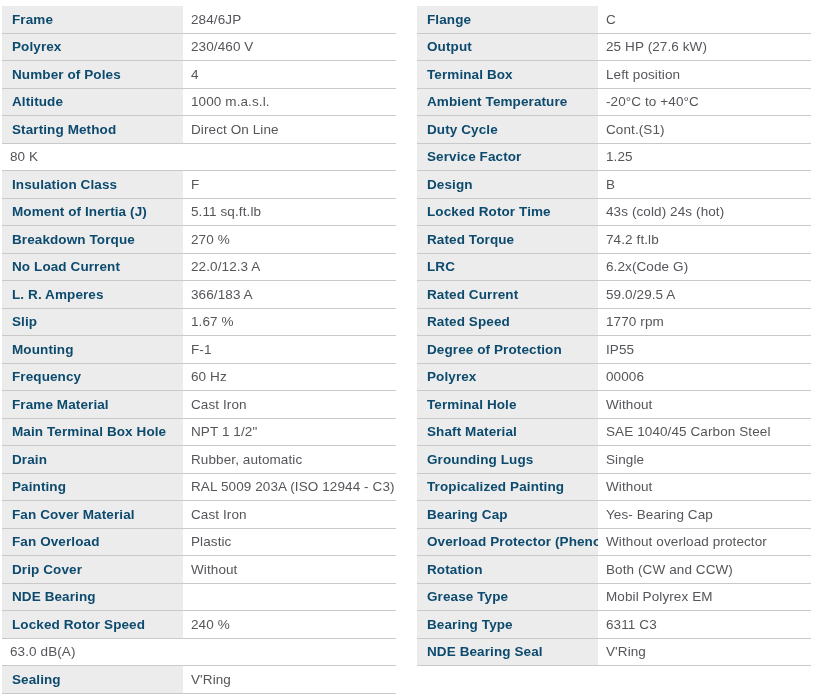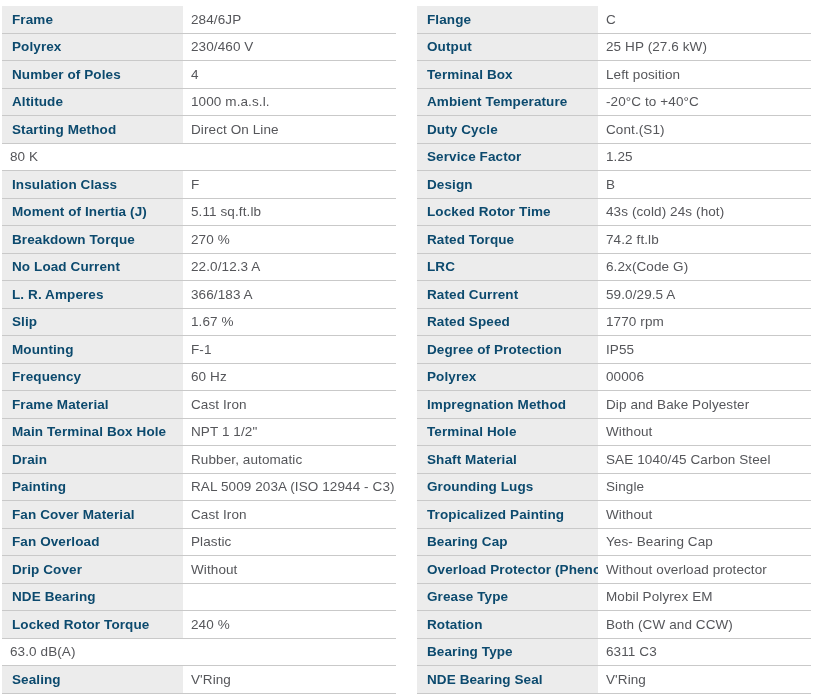--- a/index.html
+++ b/index.html
@@ -167,21 +167,21 @@
   <div class="spec-row">
     <div class="spec-label">Drip Cover</div>
     <div class="spec-value">Without</div>
   </div>
 
   <div class="spec-row">
     <div class="spec-label">NDE Bearing</div>
   </div>
 
   <div class="spec-row">
-    <div class="spec-label">Locked Rotor Torque</div>
+    <div class="spec-label">Locked Rotor Speed</div>
     <div class="spec-value">240 %</div>
   </div>
 
   <div class="spec-row">
     <div class="spec-value">63.0 dB(A)</div>
   </div>
 
   <div class="spec-row">
     <div class="spec-label">Sealing</div>
     <div class="spec-value">V'Ring</div>
@@ -251,24 +251,20 @@
   <div class="spec-row">
     <div class="spec-label">Degree of Protection</div>
     <div class="spec-value">IP55</div>
   </div>
 
   <div class="spec-row">
     <div class="spec-label">Polyrex</div>
     <div class="spec-value">00006</div>
   </div>
 
-  <div class="spec-row">
-    <div class="spec-label">Impregnation Method</div>
-    <div class="spec-value">Dip and Bake Polyester</div>
-  </div>
 
   <div class="spec-row">
     <div class="spec-label">Terminal Hole</div>
     <div class="spec-value">Without</div>
   </div>
 
   <div class="spec-row">
     <div class="spec-label">Shaft Material</div>
     <div class="spec-value">SAE 1040/45 Carbon Steel</div>
   </div>
@@ -287,30 +283,30 @@
     <div class="spec-label">Bearing Cap</div>
     <div class="spec-value">Yes- Bearing Cap</div>
   </div>
 
   <div class="spec-row">
     <div class="spec-label">Overload Protector (Phenolic)</div>
     <div class="spec-value">Without overload protector</div>
   </div>
 
   <div class="spec-row">
+    <div class="spec-label">Rotation</div>
+    <div class="spec-value">Both (CW and CCW)</div>
+  </div>
+
+  <div class="spec-row">
     <div class="spec-label">Grease Type</div>
     <div class="spec-value">Mobil Polyrex EM</div>
   </div>
 
   <div class="spec-row">
-    <div class="spec-label">Rotation</div>
-    <div class="spec-value">Both (CW and CCW)</div>
-  </div>
-
-  <div class="spec-row">
     <div class="spec-label">Bearing Type</div>
     <div class="spec-value">6311 C3</div>
   </div>
 
   <div class="spec-row">
     <div class="spec-label">NDE Bearing Seal</div>
     <div class="spec-value">V'Ring</div>
   </div>
 </div>
 </div>

